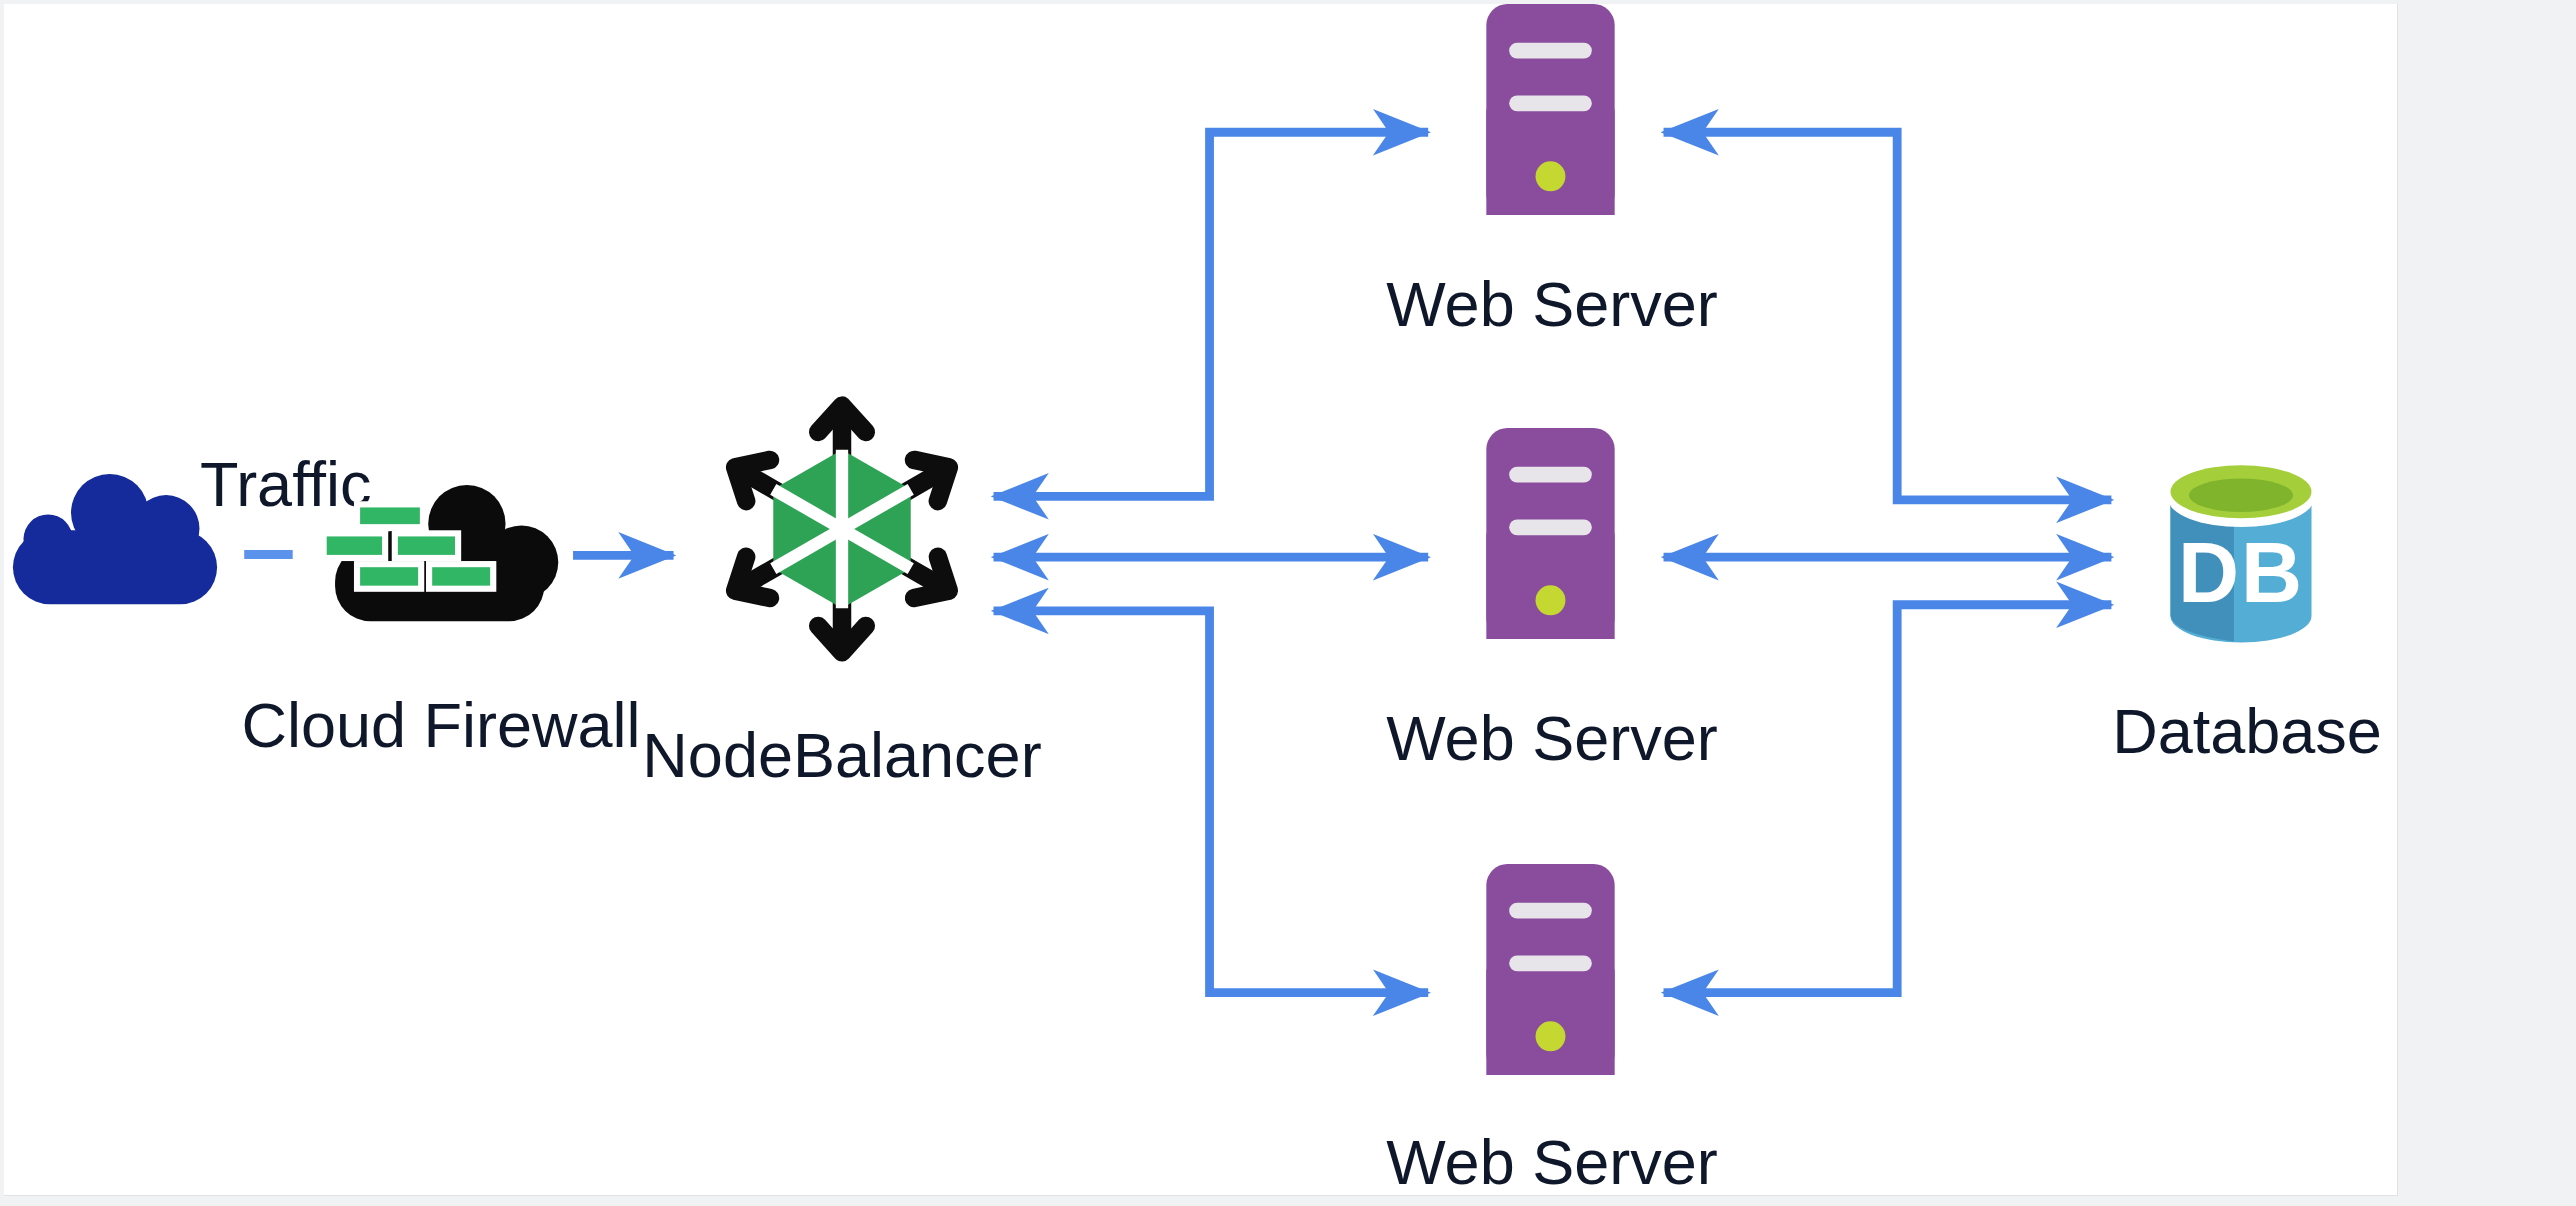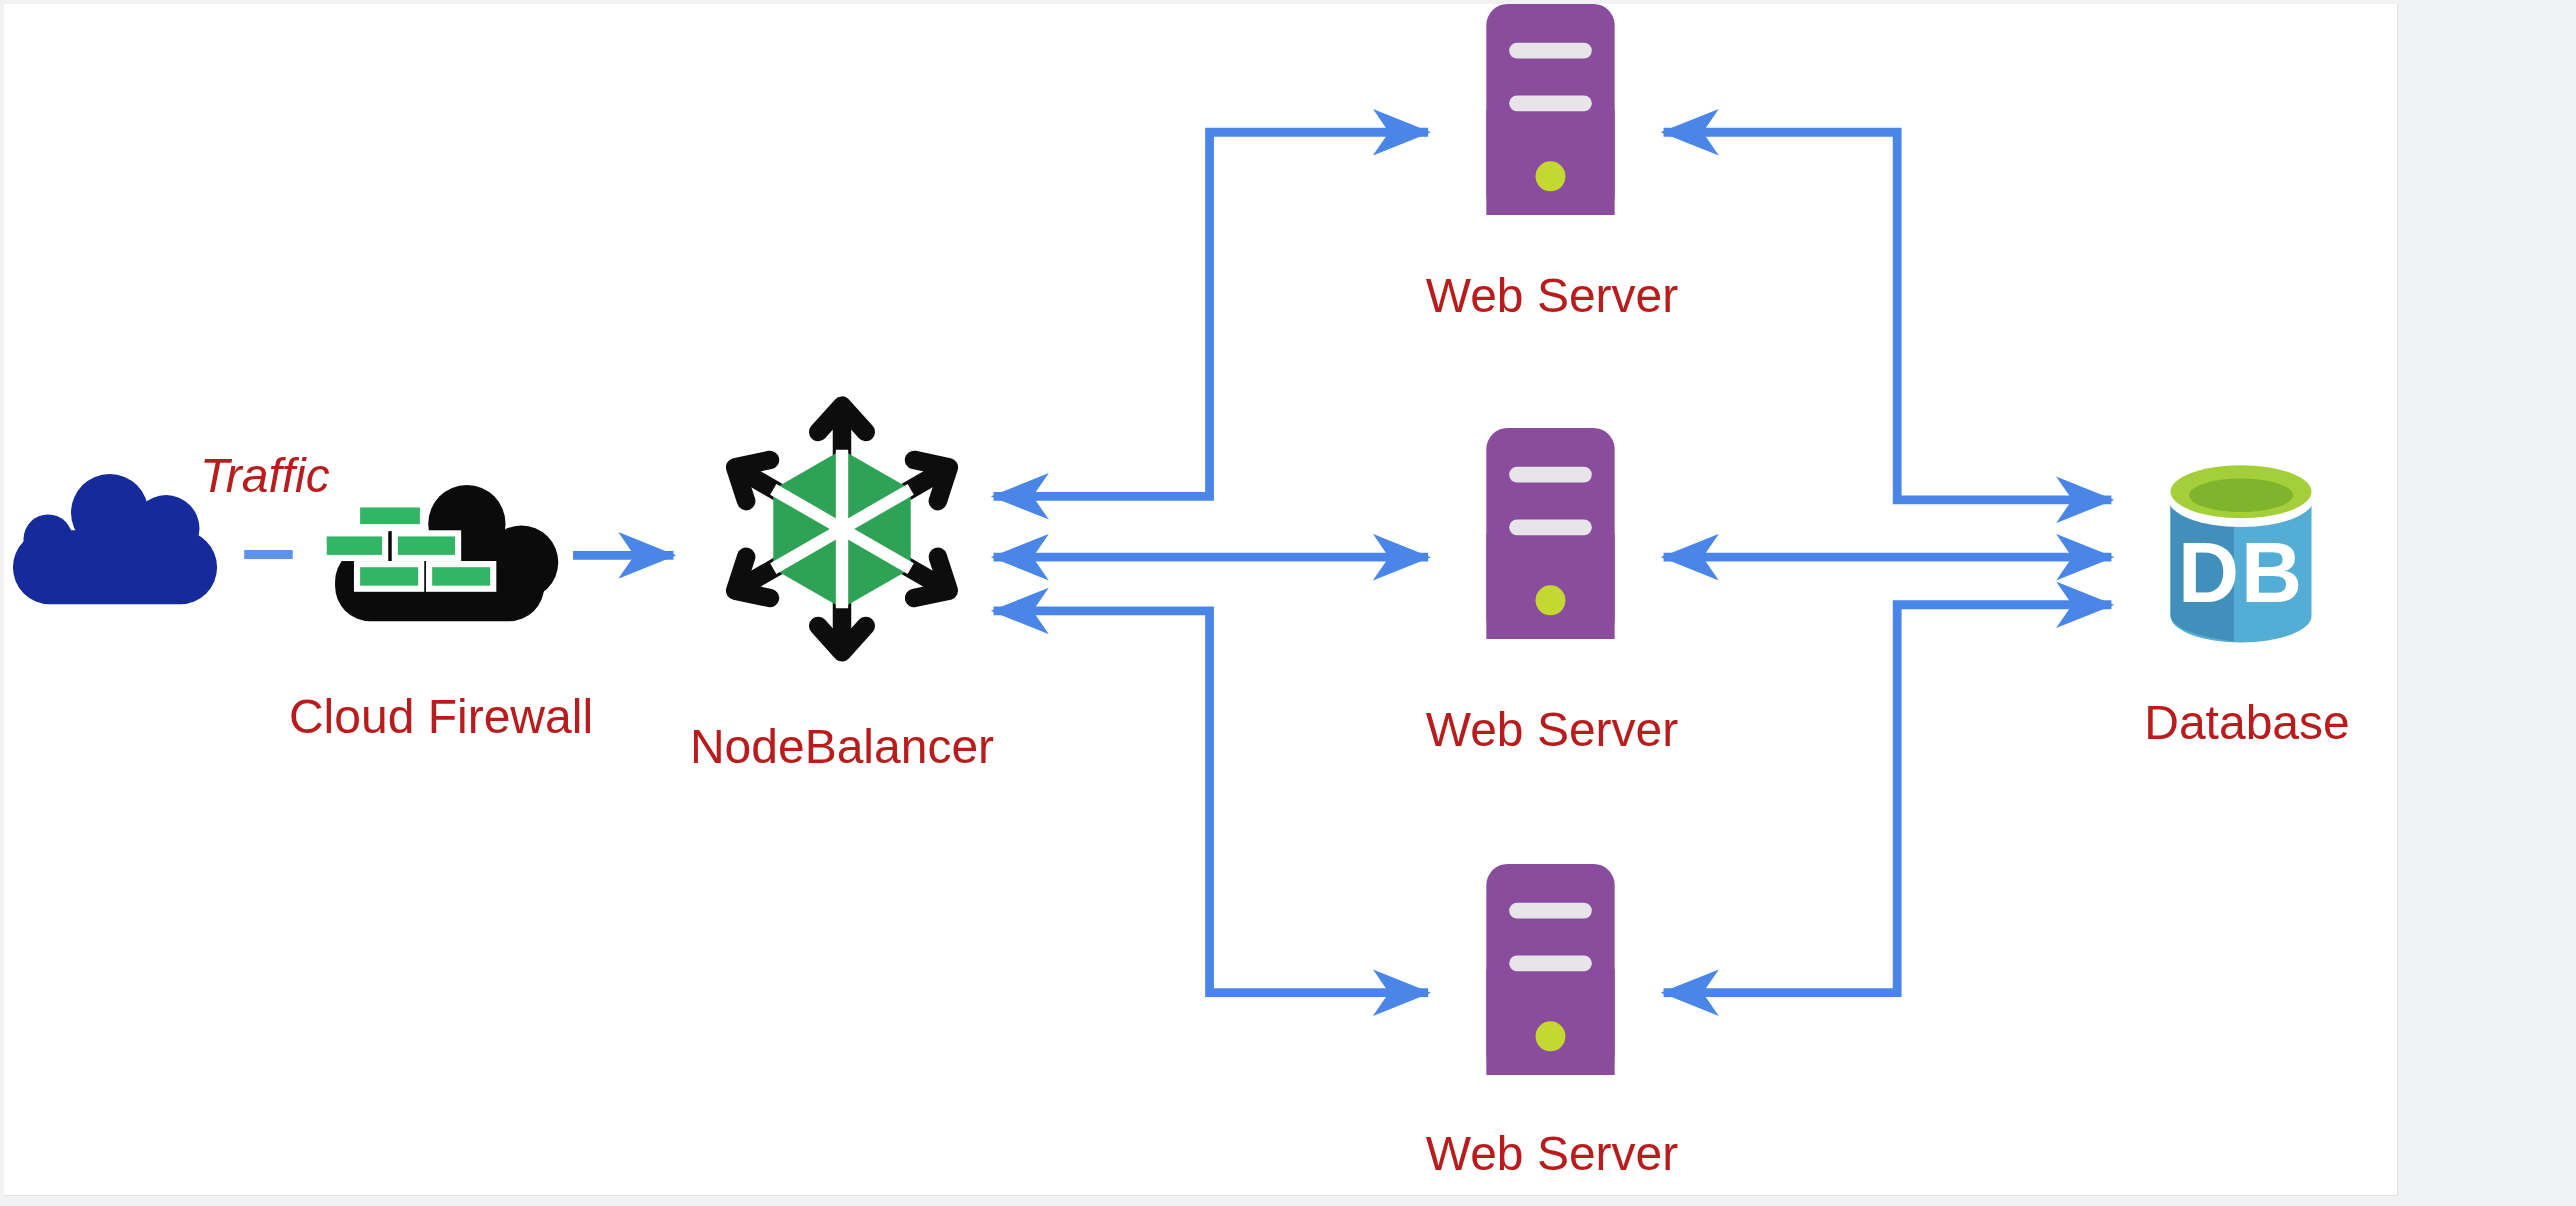--- a/index.html
+++ b/index.html
@@ -12,23 +12,23 @@
     position:absolute; left:3.5px; top:3.5px; width:2393px; height:1191px;
     background:#ffffff; border-right:0.9px solid #e2e2e2; border-bottom:0.9px solid #e2e2e2;
   }
   .abs{position:absolute;}
   svg{display:block; overflow:visible;}
   #edges{position:absolute; left:0; top:0;}
   .edge{stroke:#4a86e8; stroke-width:10; fill:none; stroke-linejoin:miter;}
   .edge-dash{stroke:#5b92ec; stroke-width:10; fill:none;}
   .label{
     position:absolute; transform:translateX(-50%);
-    font-size:48px; line-height:1.1; color:#b91c1c; white-space:nowrap;
+    font-size:63px; line-height:1.1; color:#0f172a; white-space:nowrap;
   }
-  .label-traffic{transform:none;font-style:italic;}
+  .label-traffic{transform:none;}
   .db-badge{
     font-family:"Liberation Sans", sans-serif; font-weight:bold;
     font-size:48px; fill:#ffffff; letter-spacing:1px;
   }
 </style>
 </head>
 <body>
 
 <div id="screen">
   <div id="canvas"></div>

